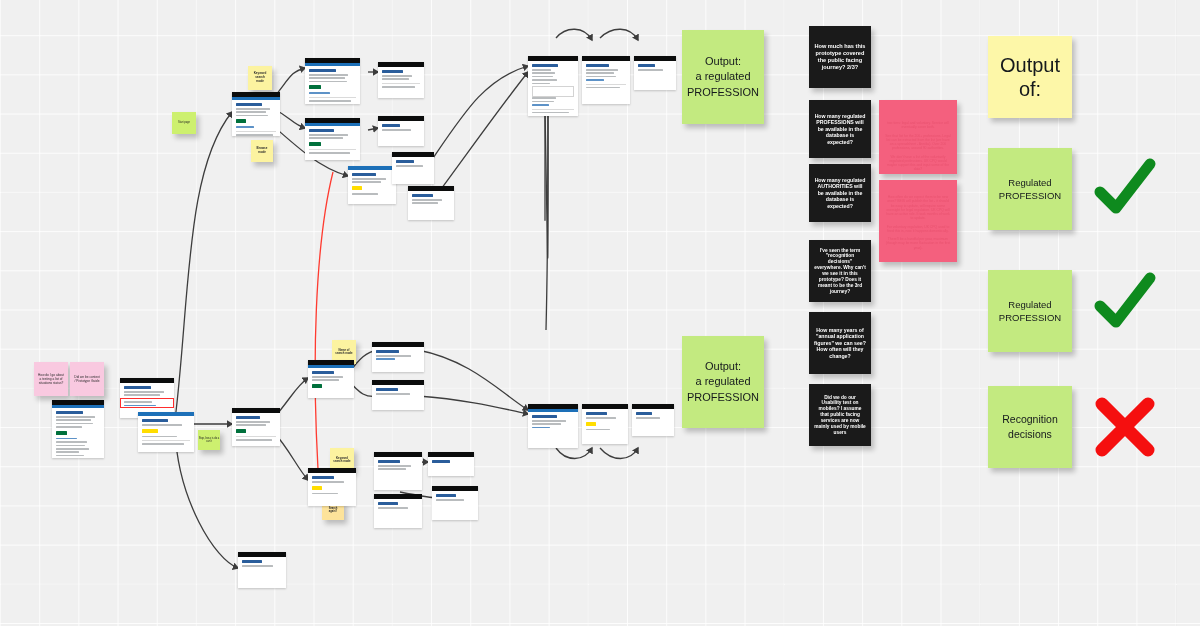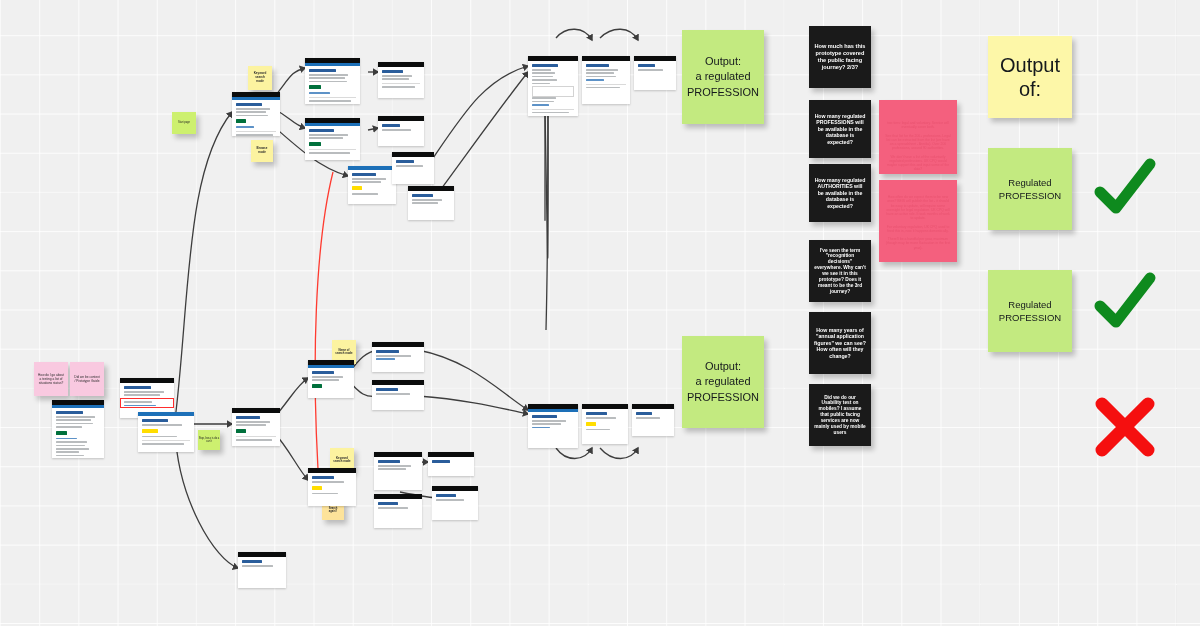--- a/index.html
+++ b/index.html
@@ -485,17 +485,23 @@
   <div class="note green" style="left:988px;top:270px;width:84px;height:82px;font-size:9.5px;">
     <div>
       <div>Regulated</div>
       <div>PROFESSION</div>
     </div>
   </div>
   <svg class="tick" style="left:1096px;top:276px;width:58px;height:54px;" viewBox="0 0 58 54">
     <path d="M4,30 L20,46 L54,2" fill="none" stroke="#0e8a1e" stroke-width="11" stroke-linecap="round" stroke-linejoin="round"></path>
   </svg>
 
+  <div class="note green" style="left:988px;top:386px;width:84px;height:82px;font-size:10.5px;">
+    <div>
+      <div>Recognition</div>
+      <div>decisions</div>
+    </div>
+  </div>
   <svg class="cross" style="left:1096px;top:398px;width:58px;height:58px;" viewBox="0 0 58 58">
     <path d="M6,6 L52,52 M52,6 L6,52" fill="none" stroke="#f50f0f" stroke-width="13" stroke-linecap="round"></path>
   </svg>
 
 </div>
 
 </body></html>

